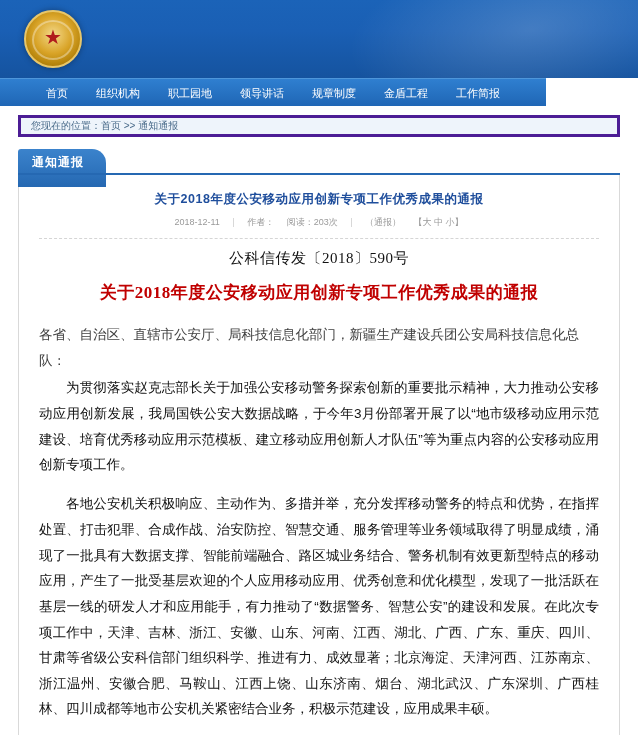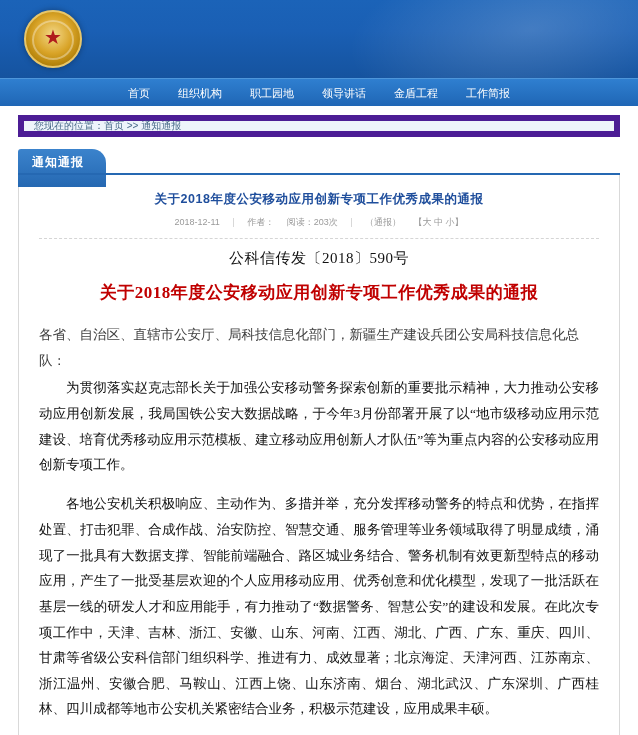--- a/index.html
+++ b/index.html
@@ -69,21 +69,21 @@
     font-size: 36px;
     font-weight: bold;
     letter-spacing: 3px;
     font-family: "Liberation Serif", serif;
     text-shadow: 0 2px 4px rgba(0,0,0,0.4);
     white-space: nowrap;
   }
 
   
   .nav {
-    width: 638px; height: 28px;
+    width: 546px; height: 28px;
     background: linear-gradient(180deg, #2f7fd0 0%, #1f66b5 100%);
     border-top: 1px solid #4e96da;
     display: flex;
     align-items: center;
     justify-content: center;
     gap: 0;
   }
   .nav-item {
     color: #ffffff;
     font-size: 11px;
@@ -96,21 +96,21 @@
   
   .crumbwrap {
     width: 638px;
     background: #ffffff;
     padding: 9px 0 6px 0;
   }
   .crumb-bar {
     margin: 0 18px;
     height: 22px;
     background: #eef4fb;
-    border: 6px solid #4c1d95;
+    border: 3px solid #4c1d95;
     display: flex;
     align-items: center;
     padding-left: 10px;
   }
   .crumb-text {
     color: #4a6b8a;
     font-size: 10px;
   }
 
   
@@ -181,21 +181,21 @@
     letter-spacing: 0.5px;
   }
   .doc-salutation {
     font-family: "Liberation Serif", serif;
     font-size: 13.5px;
     color: #404040;
     margin-top: 18px;
     line-height: 1.9;
   }
   .para {
-    font-family: Liberation Serif, serif;
+    font-family: Liberation Sans, sans-serif;
     font-size: 13.5px;
     color: #111111;
     line-height: 1.9;
     text-align: justify;
     text-indent: 2em;
     margin-top: 2px;
   }
 </style>
 </head>
 <body>
@@ -209,20 +209,21 @@
         <div class="star">★</div>
       </div>
     </div>
   </div>
 
   <div class="nav">
     <div class="nav-item">首页</div>
     <div class="nav-item">组织机构</div>
     <div class="nav-item">职工园地</div>
     <div class="nav-item">领导讲话</div>
+    <div class="nav-item">规章制度</div>
     <div class="nav-item">金盾工程</div>
     <div class="nav-item">工作简报</div>
   </div>
 
   <div class="crumbwrap">
     <div class="crumb-bar">
       <span class="crumb-text">您现在的位置：首页 &gt;&gt; 通知通报</span>
     </div>
   </div>
 

